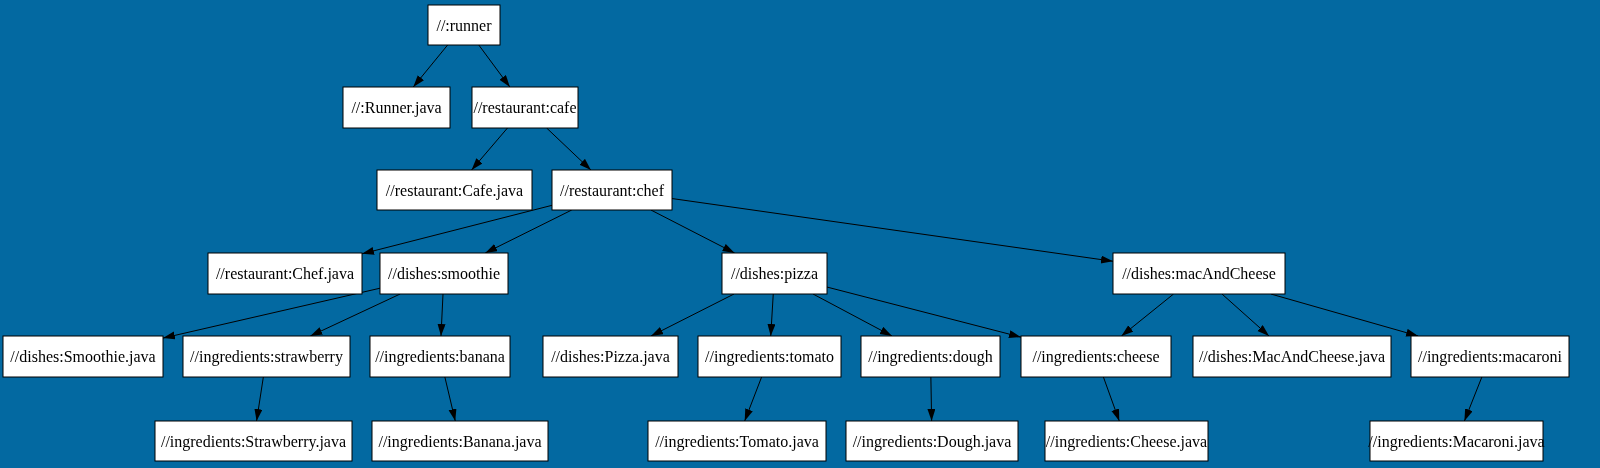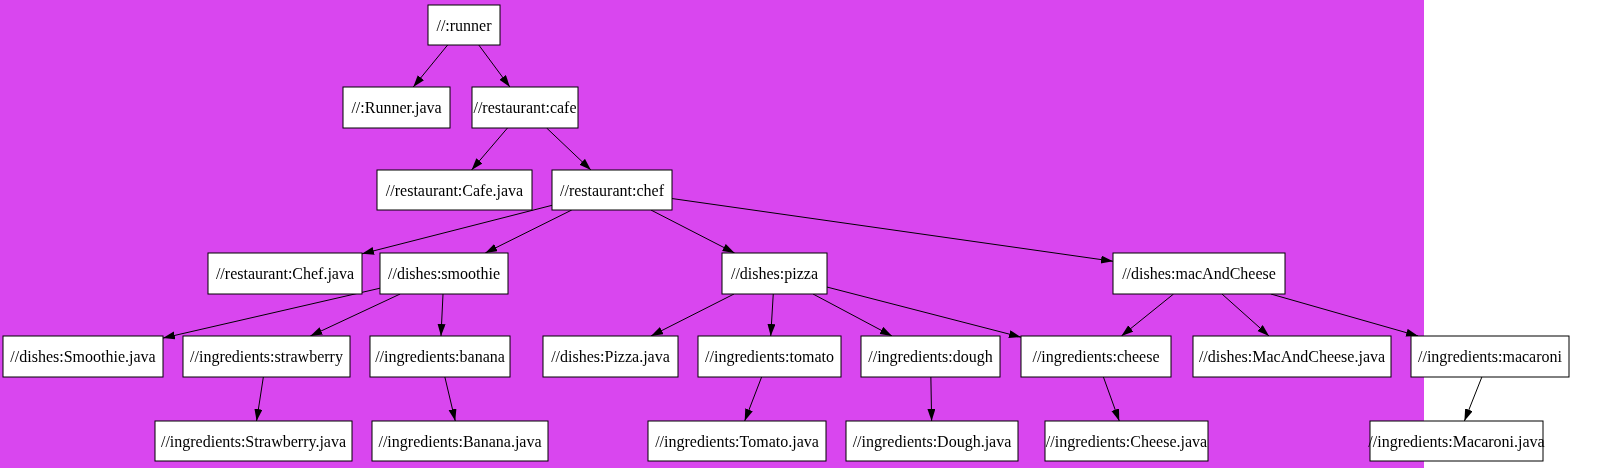--- a/index.html
+++ b/index.html
@@ -5,23 +5,23 @@
   html, body {
     margin: 0;
     padding: 0;
     background: #ffffff;
     width: 1600px;
     height: 468px;
     overflow: hidden;
   }
   .graph-wrap {
     position: relative;
-    width: 1424px;
+    width: 1600px;
     height: 468px;
-    background: #d946ef;
+    background: #0369a1;
   }
   svg {
     display: block;
   }
   svg text {
     font-family: "Liberation Serif", "DejaVu Serif", serif;
     font-size: 16px;
     fill: #000000;
   }
   svg rect.node-box {

